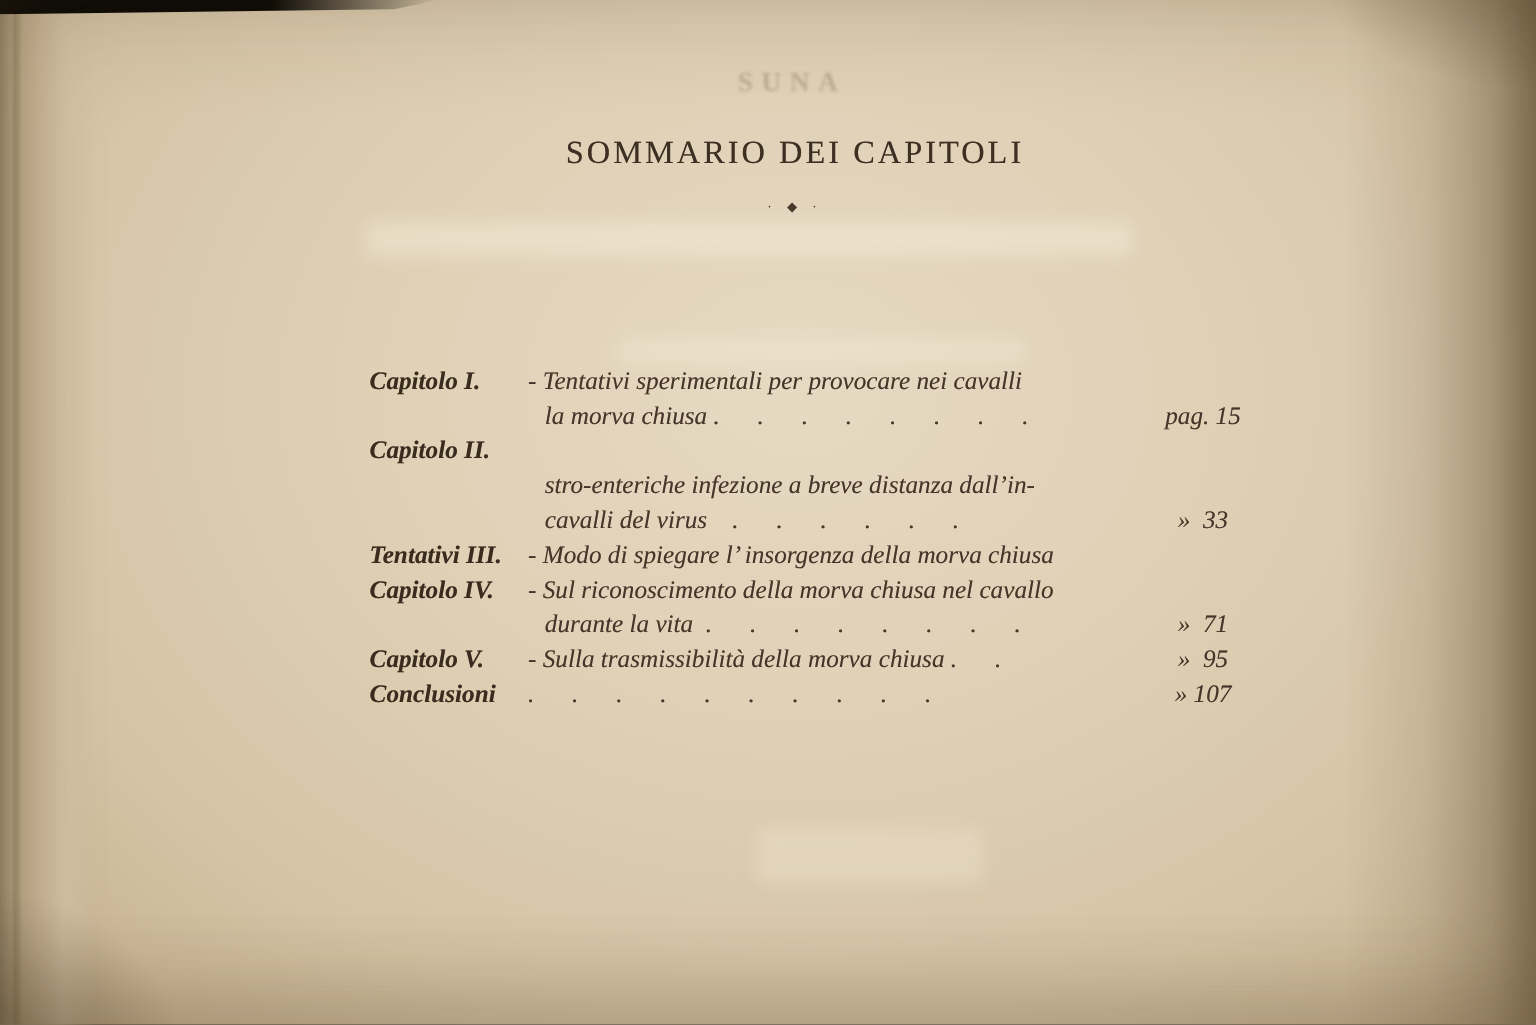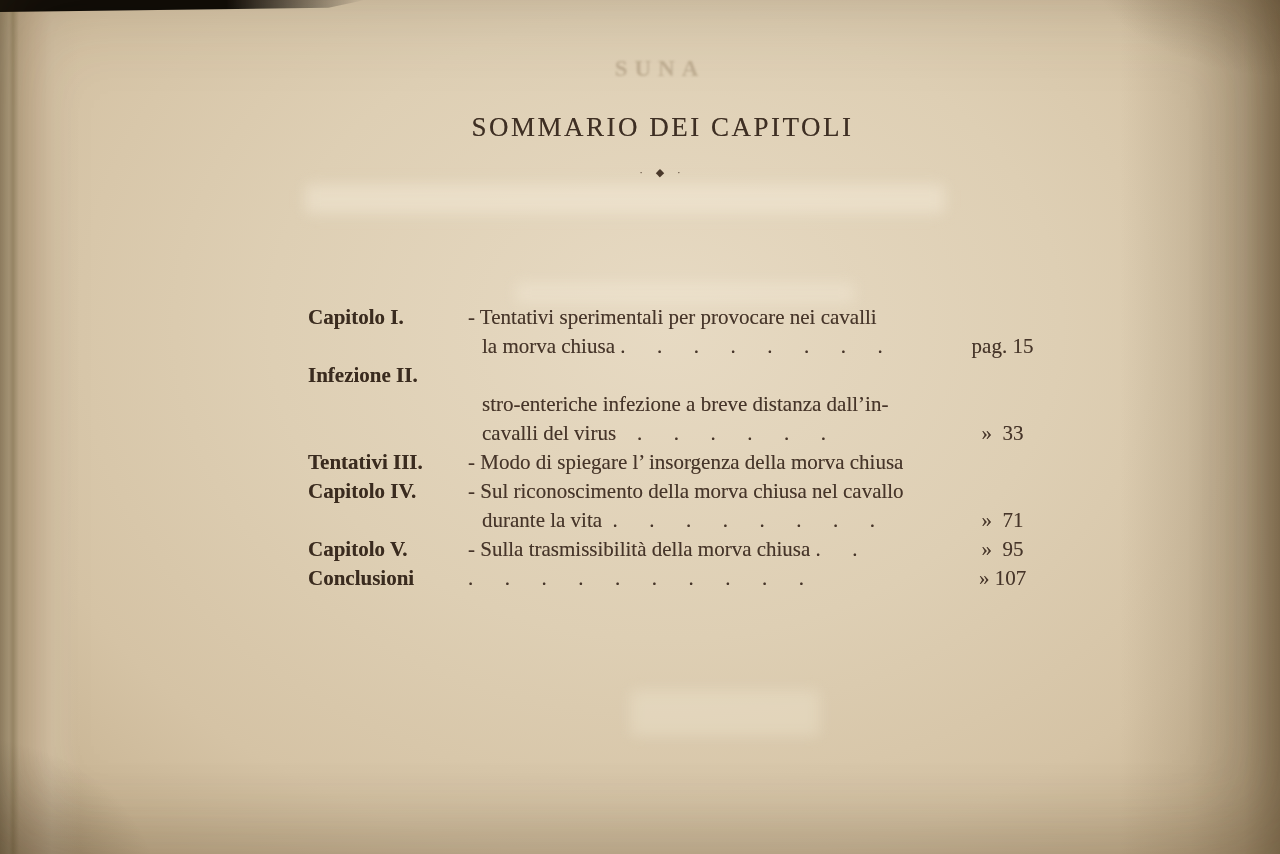--- a/index.html
+++ b/index.html
@@ -76,24 +76,25 @@
     position: absolute; top: 166px; left: 45px; right: 0;
     text-align: center;
     font-size: 11px; letter-spacing: 5px;
     color: #4a392b;
   }
   .toc {
     position: absolute; top: 303px; left: 308px; width: 742px;
     font-size: 21px; line-height: 29px;
     color: #46352a;
     text-shadow: 0 0 0.5px rgba(60,40,20,0.4);
+    font-style: italic;
   }
   .row { display: grid; grid-template-columns: 132px 1fr 95px; }
   .lbl { font-weight: bold; color: #3a2b1f; white-space: pre; }
-  .body { white-space: pre; overflow: hidden; margin-left: 28px; }
+  .body { white-space: pre; overflow: hidden; }
   .body.cont { padding-left: 14px; }
   .pg { text-align: center; white-space: pre; }
 </style>
 </head>
 <body>
 
 <div class="photo">
 
   <div class="edge-left"></div>
   <div class="edge-right"></div>
@@ -117,21 +118,21 @@
       <span class="pg"></span>
     </div>
 
     <div class="row">
       <span class="lbl"></span>
       <span class="body cont">la morva chiusa .      .      .      .      .      .      .      .</span>
       <span class="pg">pag. 15</span>
     </div>
 
     <div class="row">
-      <span class="lbl">Infezione II.</span>
+      <span class="lbl">Capitolo II.</span>
       <span class="pg"></span>
     </div>
 
     <div class="row">
       <span class="lbl"></span>
       <span class="body cont">stro-enteriche infezione a breve distanza dall’in-</span>
       <span class="pg"></span>
     </div>
 
     <div class="row">

